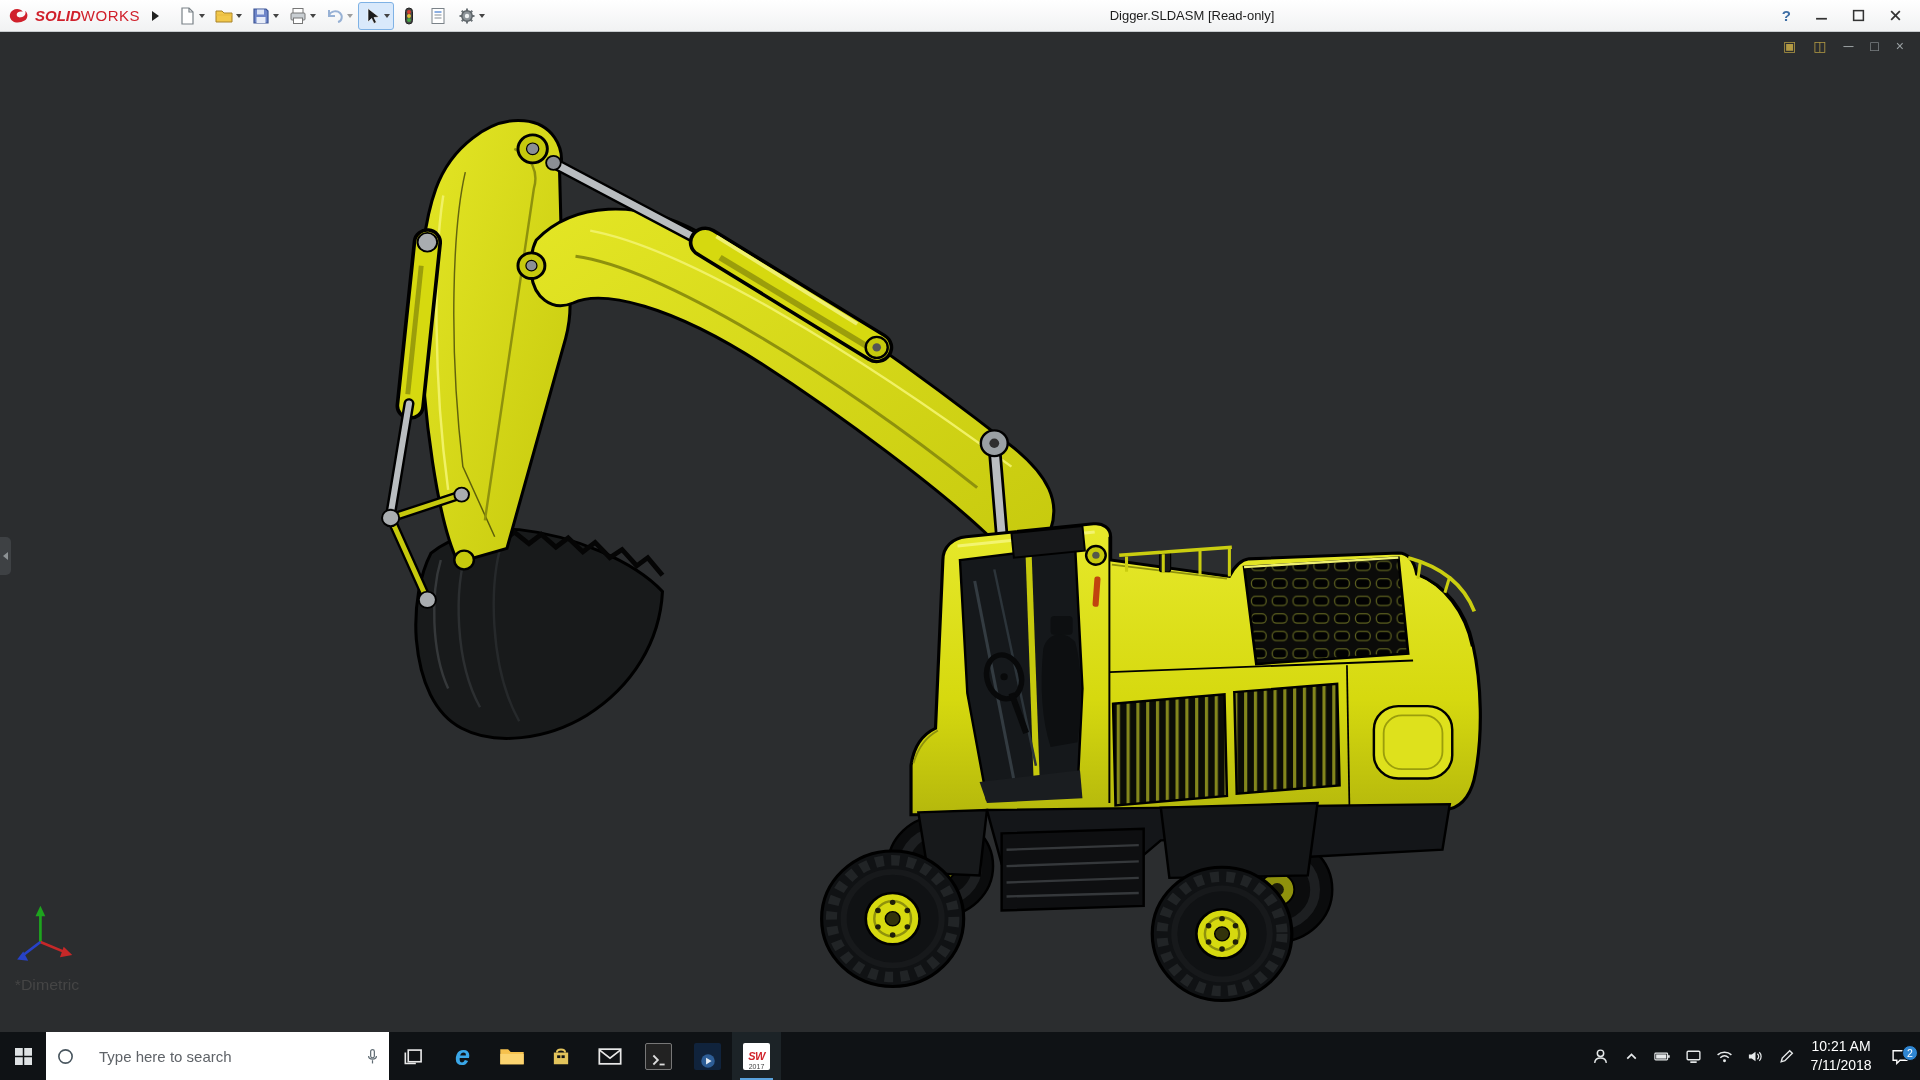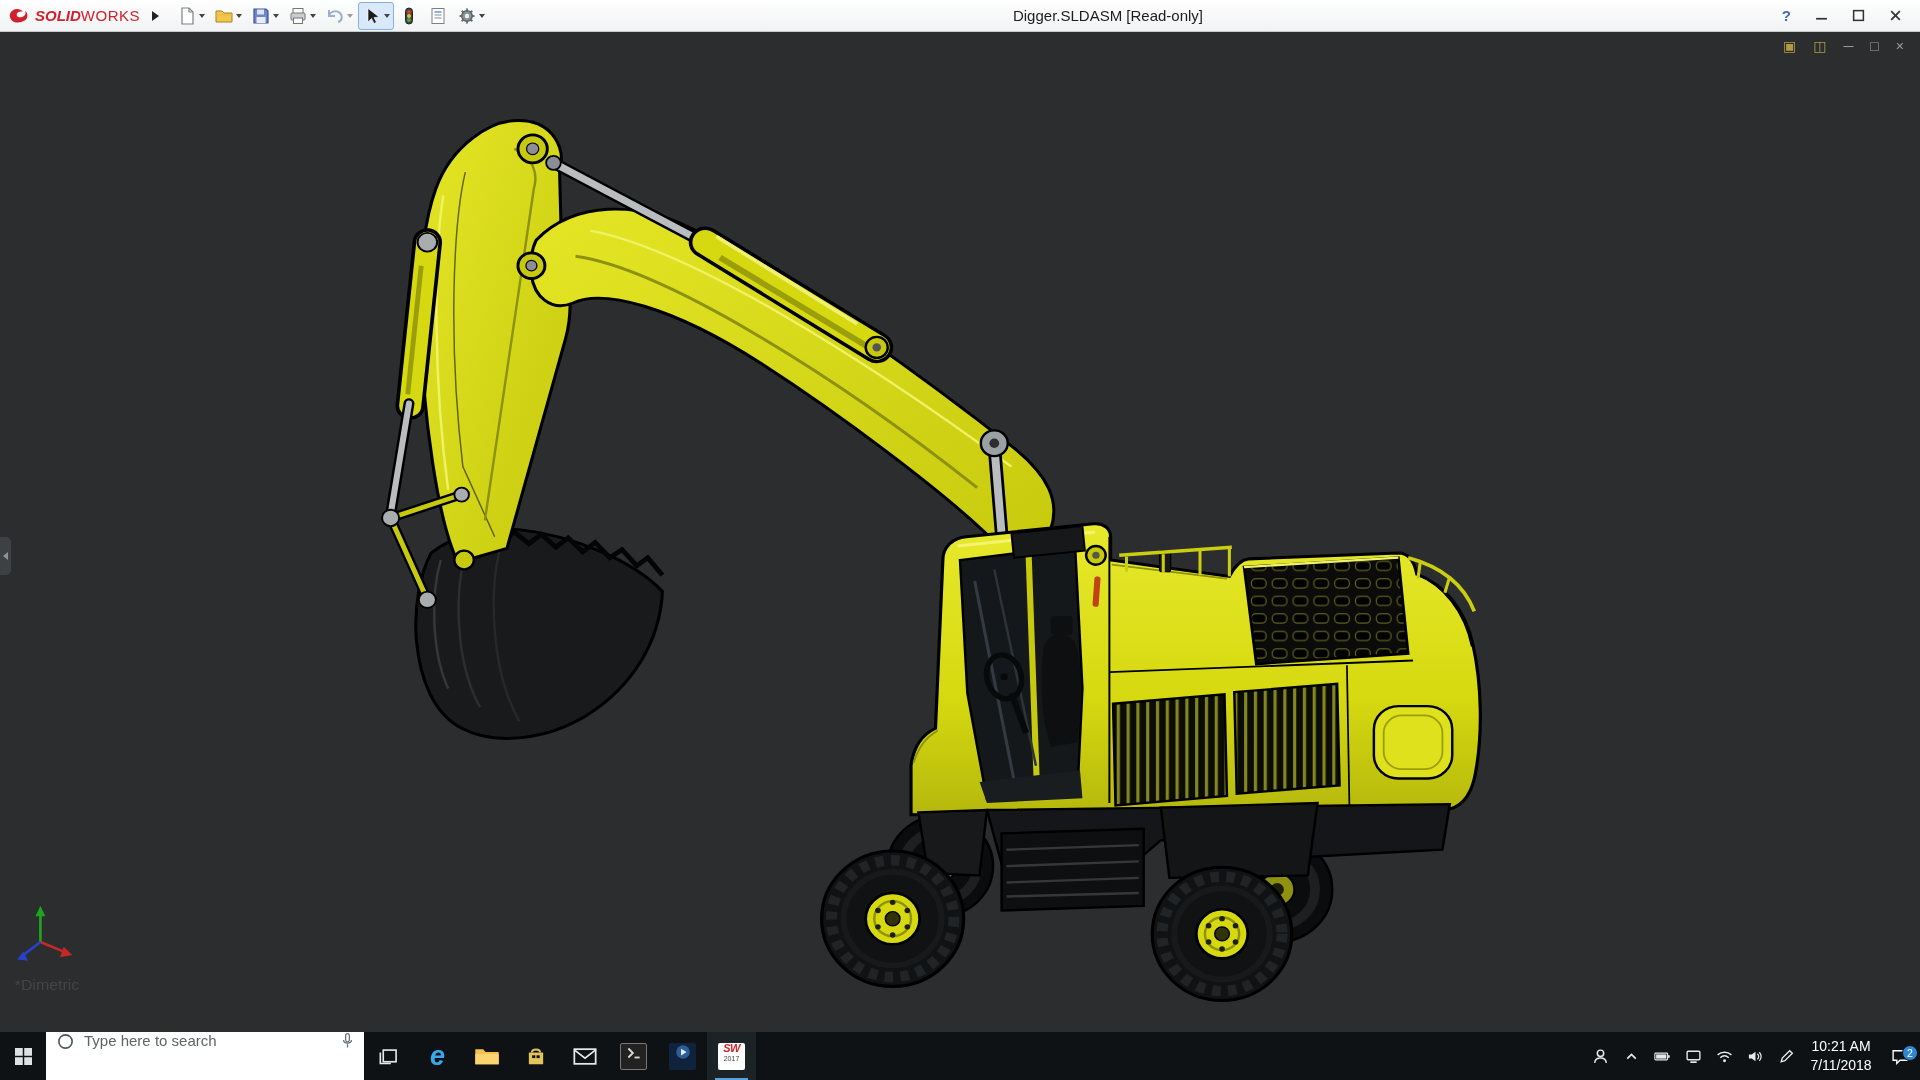--- a/index.html
+++ b/index.html
@@ -16,49 +16,49 @@
   .brand-works{color:#d0202b;font-weight:300;font-size:15px;letter-spacing:.5px}
   .menu-expand{width:0;height:0;border-top:5px solid transparent;border-bottom:5px solid transparent;
     border-left:7px solid #222;margin:0 14px 0 12px}
   .toolbar{display:flex;align-items:center;gap:1px}
   .tool{display:flex;align-items:center;padding:3px 3px;border:1px solid transparent;border-radius:3px}
   .tool svg{width:20px;height:20px;display:block}
   .caret{width:0;height:0;border-left:3.5px solid transparent;border-right:3.5px solid transparent;
     border-top:4px solid #444;margin-left:2px}
   .tool.active{background:#d9e9fb;border-color:#7fb2e5}
   .tool.disabled{opacity:.5}
-  .win-title{position:absolute;left:1108px;transform:translateX(-50%);font-size:15px;color:#1d1d1d;white-space:nowrap}
+  .win-title{position:absolute;left:1192px;transform:translateX(-50%);font-size:13px;color:#1d1d1d;white-space:nowrap}
   .menu-right{margin-left:auto;display:flex;align-items:center;gap:24px;padding-right:18px}
   .help-glyph{font-size:15px;color:#3d6ea5;font-weight:bold}
   .menu-right svg{width:13px;height:13px;display:block}
 
   
   .viewport{position:absolute;top:32px;bottom:48px;left:0;right:0;background:#2b2d2f;overflow:hidden}
   .model{position:absolute;left:0;top:0;width:100%;height:100%}
   .model text{font-family:"Liberation Sans",sans-serif}
   .doc-controls{position:absolute;top:7px;right:16px;display:flex;gap:17px;z-index:2}
   .doc-ctl{font-size:14px;line-height:1;color:#9aa0a3}
   .doc-ctl.gold{color:#b39a44}
   .left-tab{position:absolute;left:0;top:505px;width:11px;height:38px;background:#3e4144;
     border-radius:0 5px 5px 0;display:flex;align-items:center;justify-content:center;z-index:2}
   .left-tab::after{content:"";width:0;height:0;border-top:4px solid transparent;border-bottom:4px solid transparent;
     border-right:5px solid #8d9295}
 
   
   .taskbar{position:absolute;bottom:0;left:0;right:0;height:48px;background:#0f1215;display:flex;align-items:stretch;z-index:6}
   .tb-start{width:46px;display:flex;align-items:center;justify-content:center}
   .tb-start svg{width:17px;height:17px}
-  .tb-search{width:318px;background:#ffffff;display:flex;align-items:flex-start;gap:9px;padding:0 10px}
+  .tb-search{width:343px;background:#ffffff;display:flex;align-items:center;gap:24px;padding:0 10px}
   .tb-search .search-text{flex:1;font-size:15px;color:#5f6368;white-space:nowrap;overflow:hidden}
   .tb-btn{width:49px;display:flex;align-items:center;justify-content:center;position:relative}
   .tb-btn svg{display:block}
   .tb-btn.running{background:#1c2327}
   .tb-btn.running::after{content:"";position:absolute;bottom:0;left:8px;right:8px;height:2.5px;background:#5aa2dc}
   .edge-e{font-size:27px;font-weight:bold;color:#3aa7e8;line-height:1;font-style:italic}
-  .tile{width:27px;height:27px;border-radius:2px;display:flex;flex-direction:column;align-items:center;justify-content:flex-start}
+  .tile{width:27px;height:27px;border-radius:2px;display:flex;flex-direction:column;align-items:center;justify-content:flex-end}
   .sw-tile{background:#fff}
   .sw-letters{font-size:11px;font-weight:800;font-style:italic;color:#d1252c;line-height:1;letter-spacing:-.5px}
   .sw-year{font-size:7px;color:#444;line-height:1;margin-top:1px}
   .cmd-tile{background:#222;border:1px solid #777}
   .media-tile{background:#10233c}
   .tray{margin-left:auto;display:flex;align-items:center}
   .tray-icon{width:31px;display:flex;align-items:center;justify-content:center}
   .tray-icon svg{width:17px;height:17px;display:block}
   .clock{width:78px;text-align:center;color:#fff;font-size:14px;line-height:1.35}
   .action-center{width:40px;position:relative;display:flex;align-items:center;justify-content:center}

